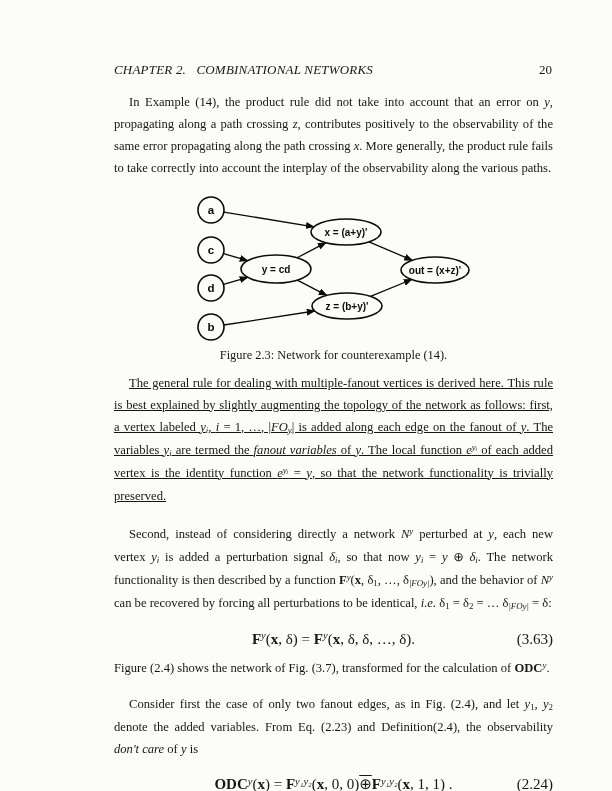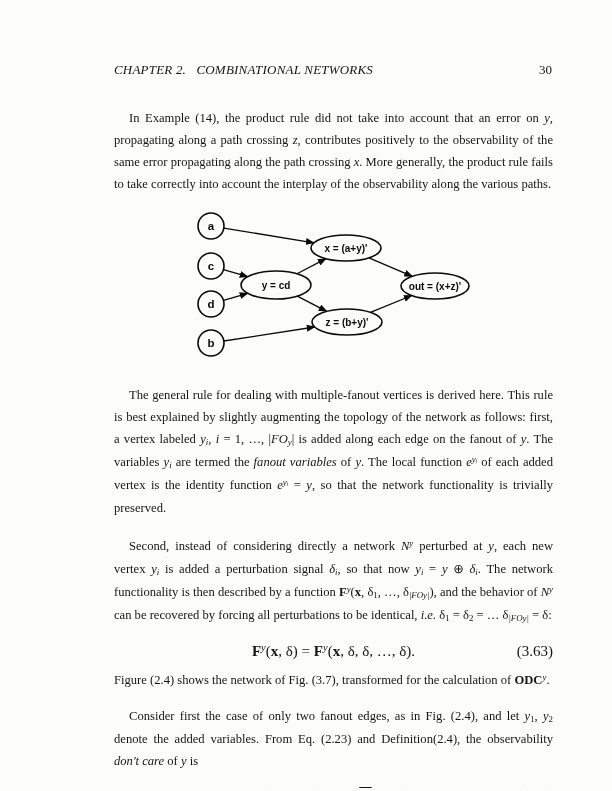--- a/index.html
+++ b/index.html
@@ -18,22 +18,22 @@
     font-size:13px;
   }
   .chapter-title{font-style:italic;white-space:pre;letter-spacing:0.2px;}
   .page-number{font-style:normal;}
   .textblock{
     margin-left:114px;margin-right:59px;
     font-size:12.6px;line-height:22px;
     text-align:justify;
     text-indent:15px;
   }
-  .p1{margin-top:29px;}
-  .p2{margin-top:24px;}
+  .p1{margin-top:13px;}
+  .p2{margin-top:8px;text-decoration:underline;}
   .p3{margin-top:16px;}
   .p4{margin-top:2px;text-indent:0;}
   .p5{margin-top:0;}
   .figure-area{
     position:relative;
     width:612px;height:152px;
     margin-top:4px;
   }
   .figure-area svg{position:absolute;left:0;top:0;}
   .figure-caption{
@@ -57,21 +57,21 @@
   .seg-ol{text-decoration:overline;}
   .node-label{font-family:"Liberation Sans", sans-serif;font-weight:bold;}
 </style>
 </head>
 <body>
 
 <div class="page">
 
   <div class="running-head">
     <span class="chapter-title">CHAPTER 2.   COMBINATIONAL NETWORKS</span>
-    <span class="page-number">30</span>
+    <span class="page-number">20</span>
   </div>
 
   <p class="textblock p1"><span>In Example (14), the product rule did not take into account that an error on </span><span class="seg-i">y</span><span>, propagating along a path crossing </span><span class="seg-i">z</span><span>, contributes positively to the observability of the same error propagating along the path crossing </span><span class="seg-i">x</span><span>. More generally, the product rule fails to take correctly into account the interplay of the observability along the various paths.</span></p>
 
   <div class="figure-area">
     <svg id="fig-svg" width="612" height="152" viewBox="0 0 612 152">
         <defs>
           <marker id="arrow" markerWidth="9" markerHeight="7" refX="8" refY="3.5" orient="auto" markerUnits="userSpaceOnUse">
             <path d="M0,0 L9,3.5 L0,7 Z" fill="#0a0a0a"></path>
           </marker>
@@ -112,20 +112,21 @@
           <ellipse cx="347" cy="114" rx="35" ry="13" fill="#fcfcfa" stroke="#0a0a0a" stroke-width="1.6"></ellipse>
           <text x="347" y="114" text-anchor="middle" dy="0.36em" class="node-label" font-size="10" fill="#0a0a0a">z = (b+y)'</text>
         </g>
         <g>
           <ellipse cx="435" cy="78" rx="34" ry="13" fill="#fcfcfa" stroke="#0a0a0a" stroke-width="1.6"></ellipse>
           <text x="435" y="78" text-anchor="middle" dy="0.36em" class="node-label" font-size="10" fill="#0a0a0a">out = (x+z)'</text>
         </g>
       </svg>
   </div>
 
+  <p class="figure-caption">Figure 2.3: Network for counterexample (14).</p>
 
   <p class="textblock p2"><span>The general rule for dealing with multiple-fanout vertices is derived here. This rule is best explained by slightly augmenting the topology of the network as follows: first, a vertex labeled </span><span class="seg-i">y</span><span class="seg-sub seg-i">i</span><span>, </span><span class="seg-i">i</span><span> = 1, …, |</span><span class="seg-i">FO</span><span class="seg-sub seg-i">y</span><span>| is added along each edge on the fanout of </span><span class="seg-i">y</span><span>. The variables </span><span class="seg-i">y</span><span class="seg-sub seg-i">i</span><span> are termed the </span><span class="seg-i">fanout variables</span><span> of </span><span class="seg-i">y</span><span>. The local function </span><span class="seg-i">e</span><span class="seg-sup seg-i">yᵢ</span><span> of each added vertex is the identity function </span><span class="seg-i">e</span><span class="seg-sup seg-i">yᵢ</span><span> = </span><span class="seg-i">y</span><span>, so that the network functionality is trivially preserved.</span></p>
 
   <p class="textblock p3"><span>Second, instead of considering directly a network </span><span class="seg-i">N</span><span class="seg-sup seg-i">y</span><span> perturbed at </span><span class="seg-i">y</span><span>, each new vertex </span><span class="seg-i">y</span><span class="seg-sub seg-i">i</span><span> is added a perturbation signal </span><span class="seg-i">δ</span><span class="seg-sub seg-i">i</span><span>, so that now </span><span class="seg-i">y</span><span class="seg-sub seg-i">i</span><span> = </span><span class="seg-i">y</span><span> ⊕ </span><span class="seg-i">δ</span><span class="seg-sub seg-i">i</span><span>. The network functionality is then described by a function </span><span class="seg-b">F</span><span class="seg-sup seg-i">y</span><span>(</span><span class="seg-b">x</span><span>, δ</span><span class="seg-sub">1</span><span>, …, δ</span><span class="seg-sub seg-i">|FOy|</span><span>), and the behavior of </span><span class="seg-i">N</span><span class="seg-sup seg-i">y</span><span> can be recovered by forcing all perturbations to be identical, </span><span class="seg-i">i.e.</span><span> δ</span><span class="seg-sub">1</span><span> = δ</span><span class="seg-sub">2</span><span> = … δ</span><span class="seg-sub seg-i">|FOy|</span><span> = δ:</span></p>
 
   <div class="equation">
     <span><span class="seg-b">F</span><span class="seg-sup seg-i">y</span><span>(</span><span class="seg-b">x</span><span>, δ) = </span><span class="seg-b">F</span><span class="seg-sup seg-i">y</span><span>(</span><span class="seg-b">x</span><span>, δ, δ, …, δ).</span></span>
     <span class="eq-num">(3.63)</span>
   </div>
 

